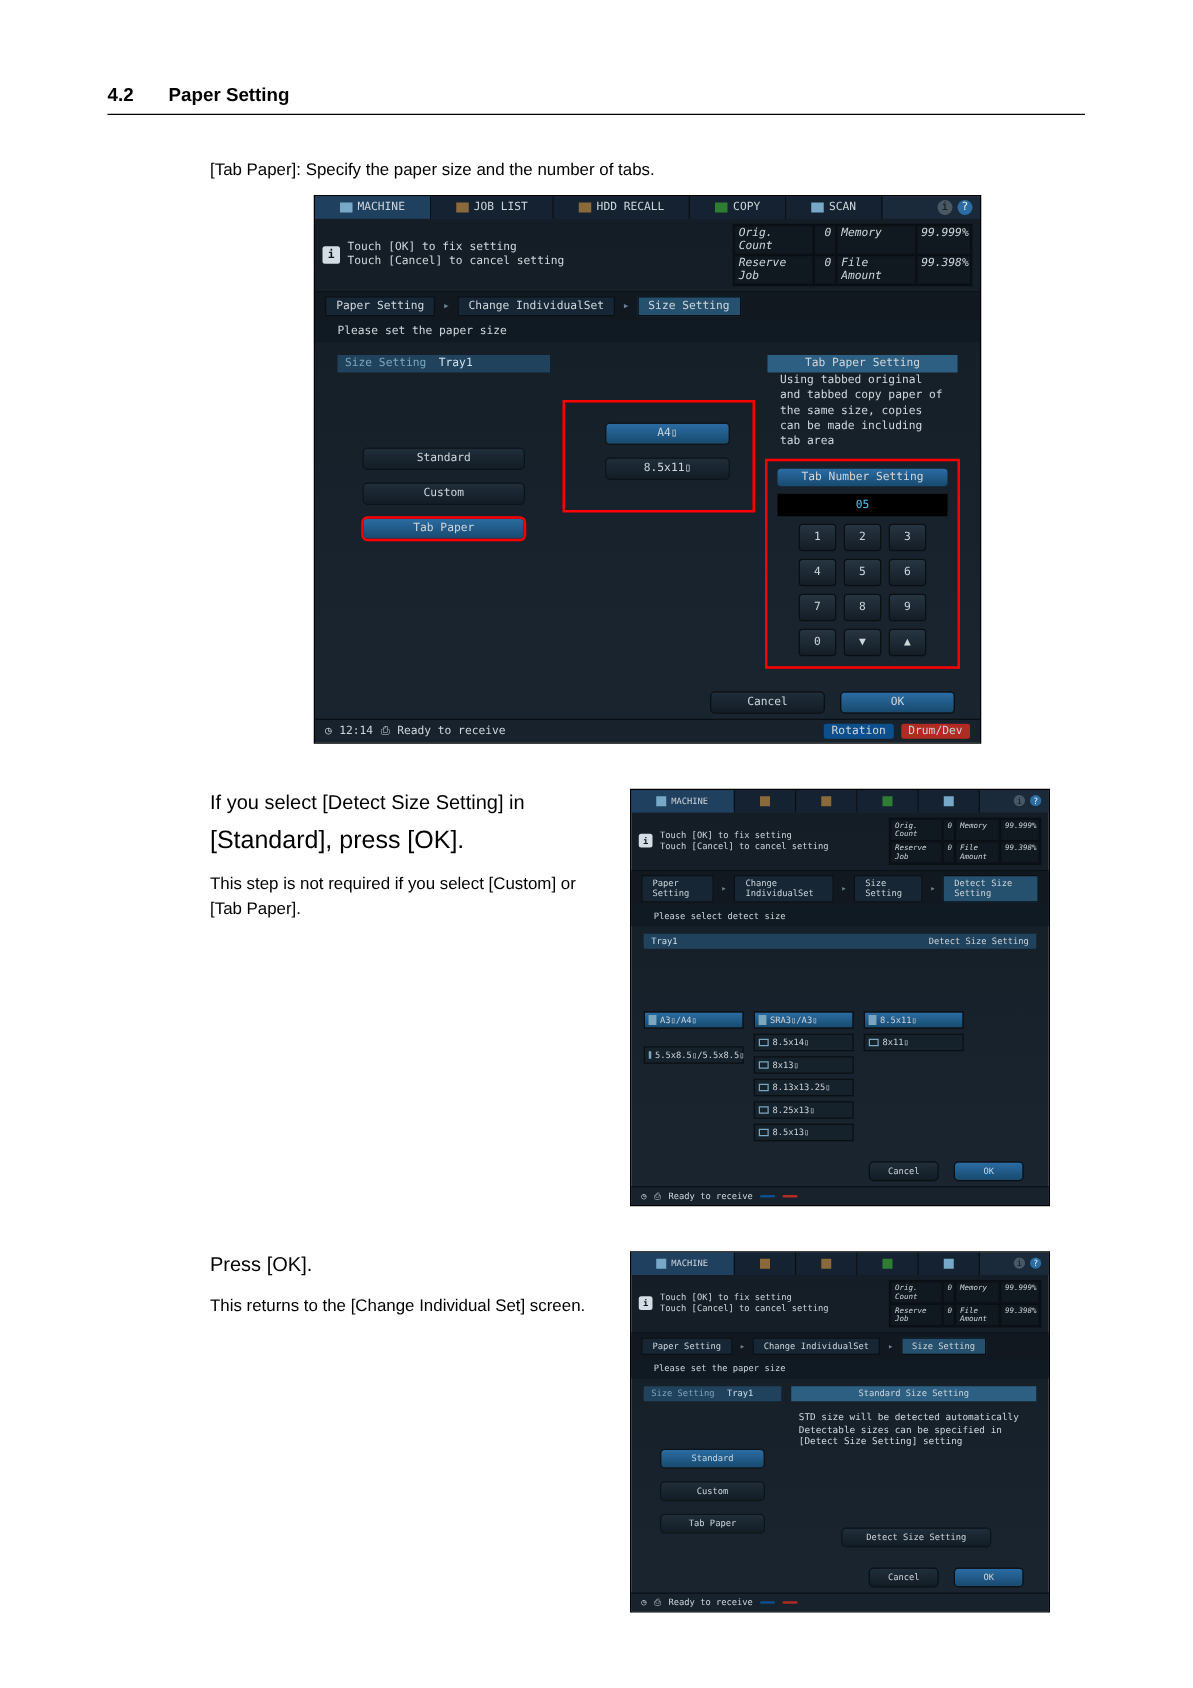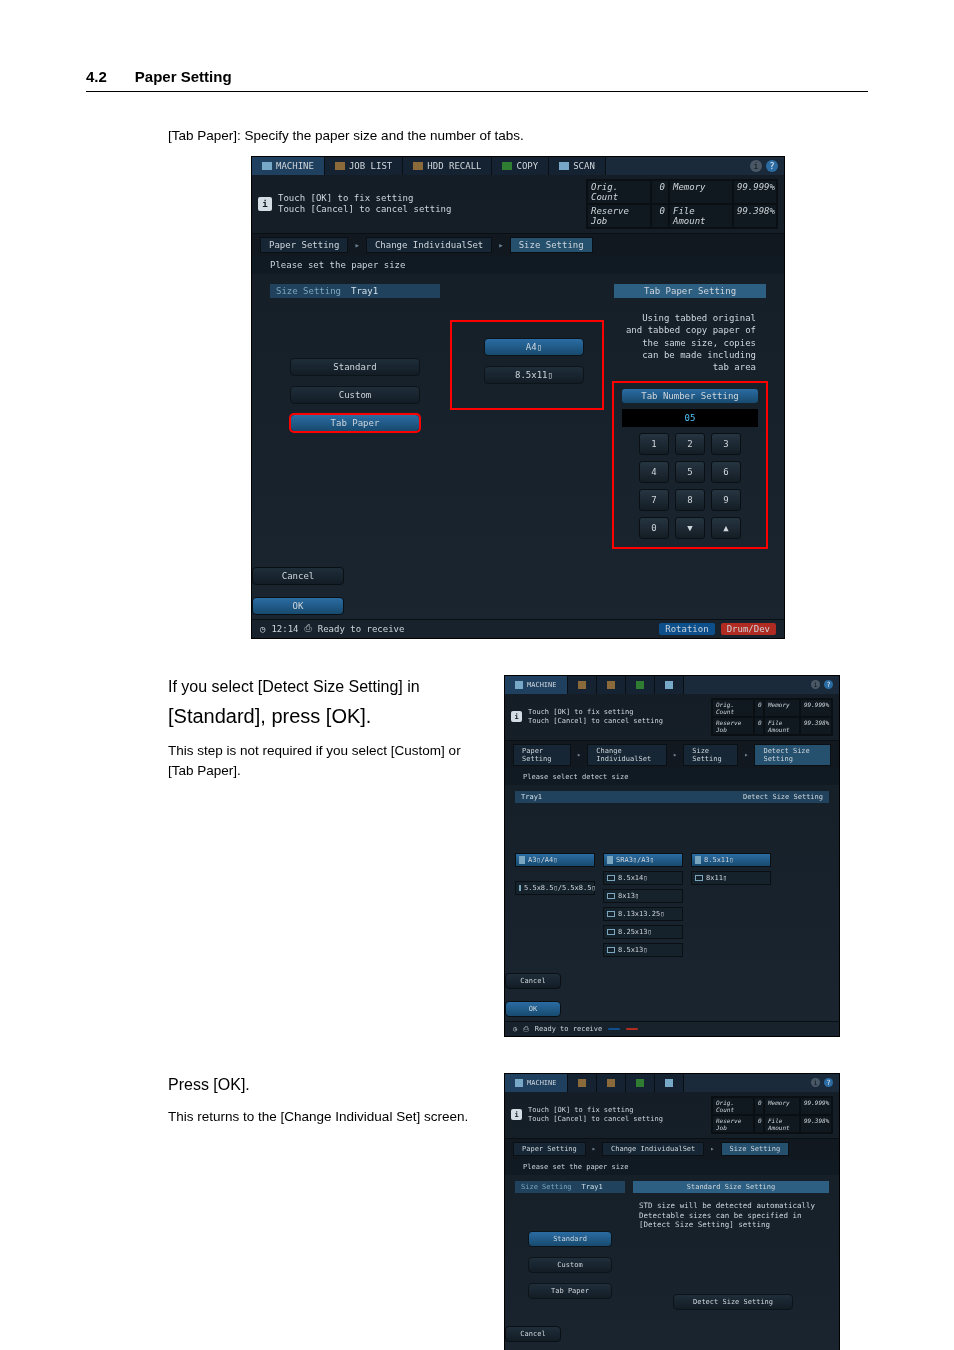--- a/index.html
+++ b/index.html
@@ -32,21 +32,21 @@
     background: linear-gradient(#141d25, #1a2530);
     border: 1px solid #000;
     color: #cfd6dc;
     font-family: "Lucida Console", Monaco, monospace;
     font-size: 9px;
   }
   .shot-large { width: 534px; margin: 6px auto 0 auto; }
   .topbar { display: flex; align-items: stretch; height: 18px; background:#1a2a3b; }
   .tab {
     display:flex; align-items:center; gap:4px;
-    padding:0 10px; border-right:1px solid #0a0f14;
+    padding:0 20px; border-right:1px solid #0a0f14;
     background:#152231;
   }
   .tab.active { background:#204060; }
   .tab-ic { display:inline-block; width:10px; height:8px; background:#78a8c8; }
   .tab-ic.brown { background:#8a6a3a; }
   .tab-ic.green { background:#2e7d32; }
   .endcap { margin-left:auto; display:flex; gap:4px; align-items:center; padding:0 6px;}
   .circ { width:12px; height:12px; border-radius:50%; background:#4a5866; display:inline-flex; align-items:center; justify-content:center; color:#0d1419; font-size:9px;}
   .circ.blue{ background:#2b6ca3; color:#eaf2f8;}
   .infobar { display:flex; align-items:center; padding:4px 6px; gap:6px; border-bottom:1px solid #0a0f14;}
@@ -70,27 +70,27 @@
   .btn {
     display:block; width:130px; margin:10px auto 0 auto; padding:3px 0;
     text-align:center; border-radius:4px;
     background:linear-gradient(#1f2e3a,#121c25); border:1px solid #0d1419;
   }
   .btn.selected { background:linear-gradient(#2b6ca3,#174a6e); }
   .btn.redbox { outline:2px solid #ff0000; outline-offset:-1px; }
   .redframe { border:2px solid #ff0000; padding:6px 18px 24px 32px; margin-top:20px;}
   .redframe .btn{ width:100px;}
   .rbanner { background:#2d5f82; text-align:center; padding:2px 0;}
-  .desc-block { padding:14px 10px 0 10px; line-height:1.35;text-align:right;}
+  .desc-block { padding:0 10px 0 10px; line-height:1.35;}
   .keypad-frame { outline:2px solid #ff0000; padding:6px 8px 8px 8px; margin-top:10px;}
   .keypad-title { text-align:center; padding:2px 0; background:linear-gradient(#2b6ca3,#174a6e); border-radius:3px;}
   .keypad-disp { background:#000; color:#4fc3f7; text-align:center; padding:4px 0; margin:6px 0;}
   .keypad-grid { display:grid; grid-template-columns:repeat(3,30px); grid-gap:6px; justify-content:center;}
   .key { height:22px;border:1px solid #0a0f14; background:linear-gradient(#263542,#141d25); display:flex;align-items:center;justify-content:center;border-radius:3px;}
-  .footer-btns { display:flex; justify-content:flex-end; gap:12px; padding:6px 20px 4px 0;flex-direction:column;}
+  .footer-btns { display:flex; justify-content:flex-end; gap:12px; padding:6px 20px 4px 0;}
   .fbtn { width:92px; text-align:center; padding:3px 0; border-radius:4px; background:linear-gradient(#1f2e3a,#121c25); border:1px solid #0a0f14;}
   .fbtn.ok{ background:linear-gradient(#2b6ca3,#174a6e);}
   .statusline{ display:flex; align-items:center; gap:6px; padding:3px 8px; background:#17222c; border-top:1px solid #0a0f14;}
   .statusline .right { margin-left:auto; display:flex; gap:6px;}
   .chip{ padding:1px 6px; border-radius:2px;}
   .chip.blue{ background:#0d4f8b;} .chip.red{ background:#b02b21;}
 
   
   .shot-small { width:336px; }
   .sm-body { padding:6px 10px 10px 10px;}

